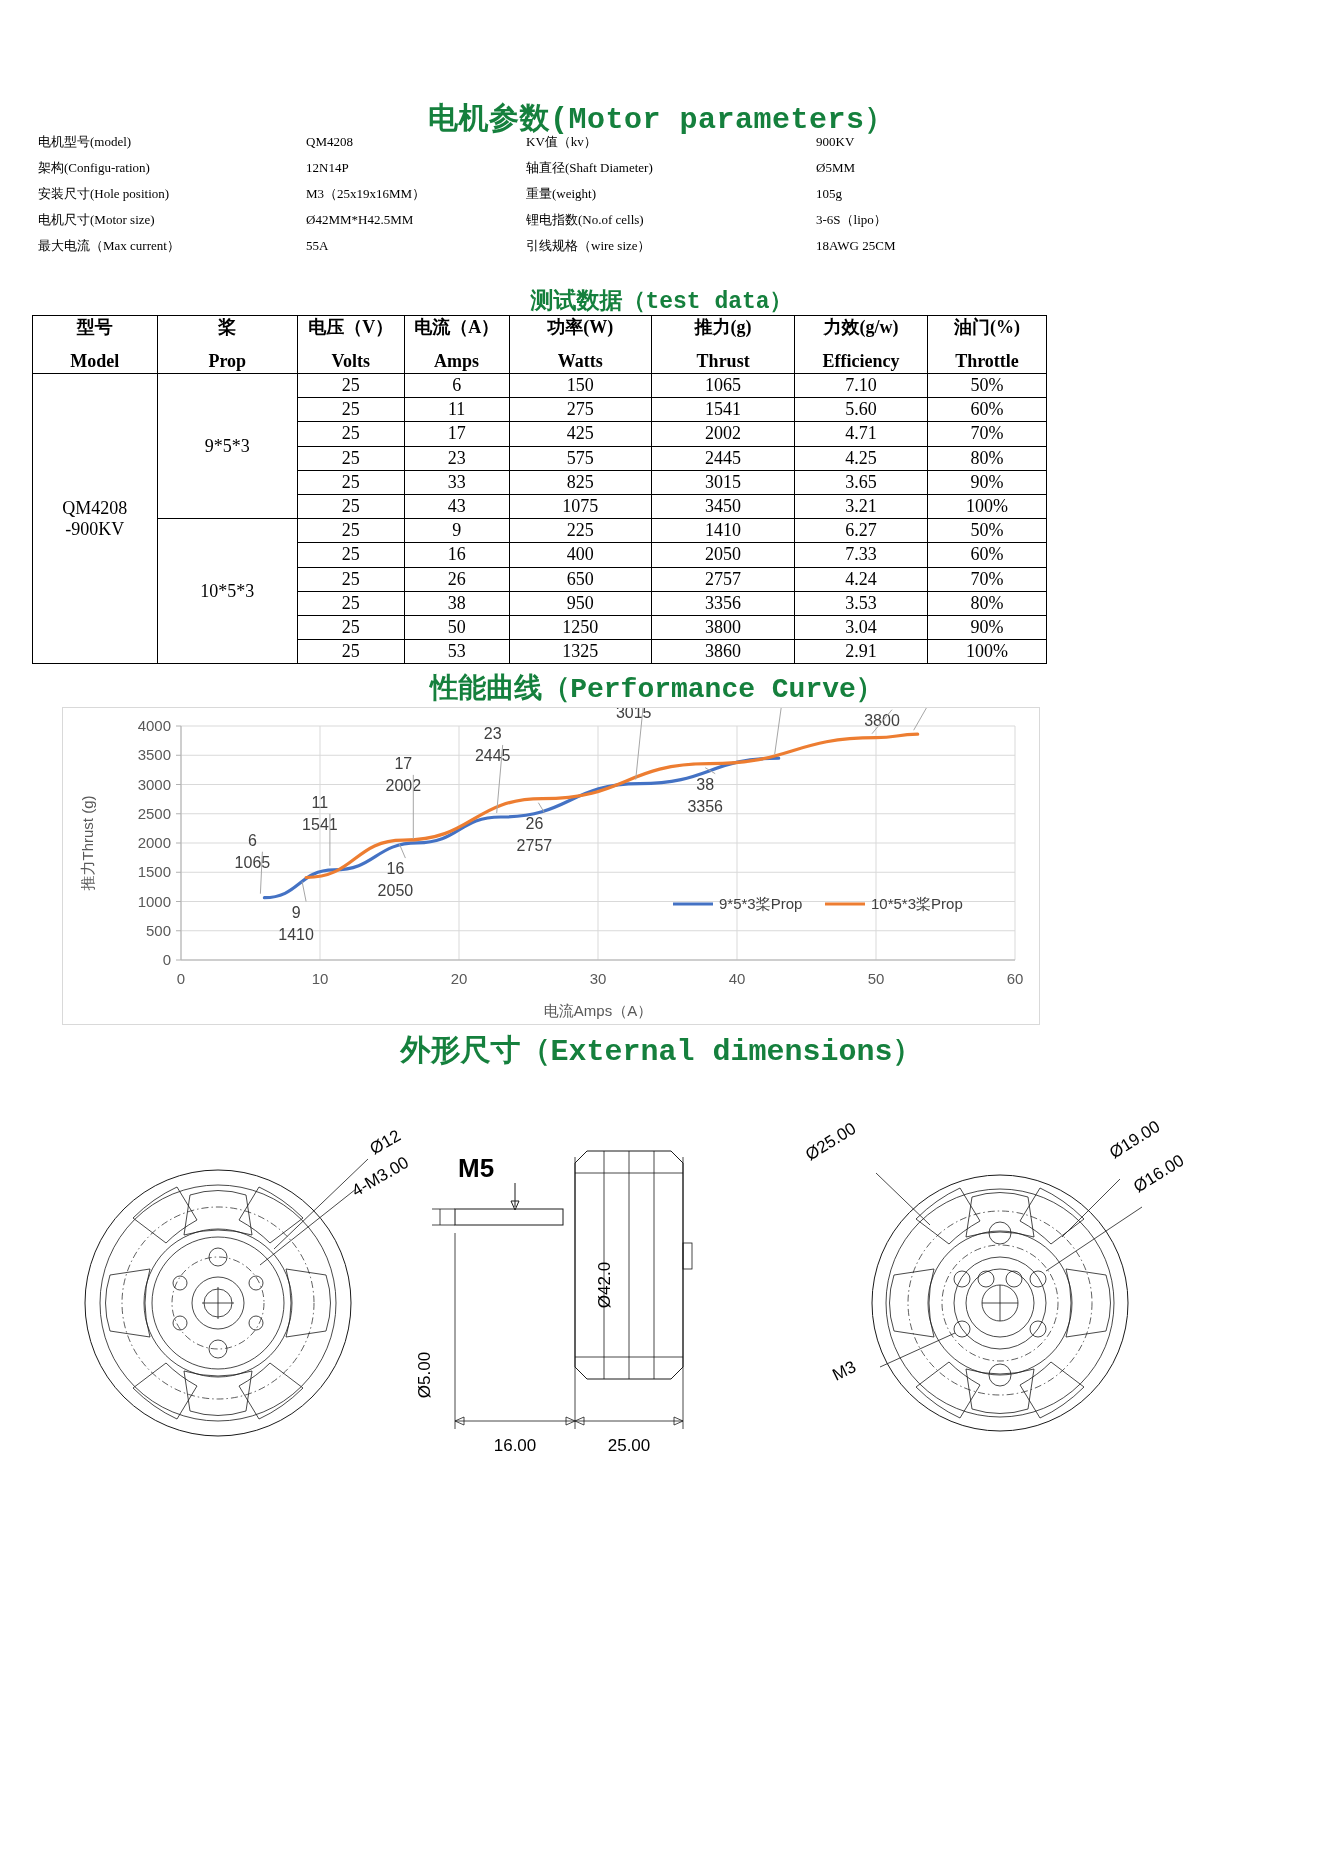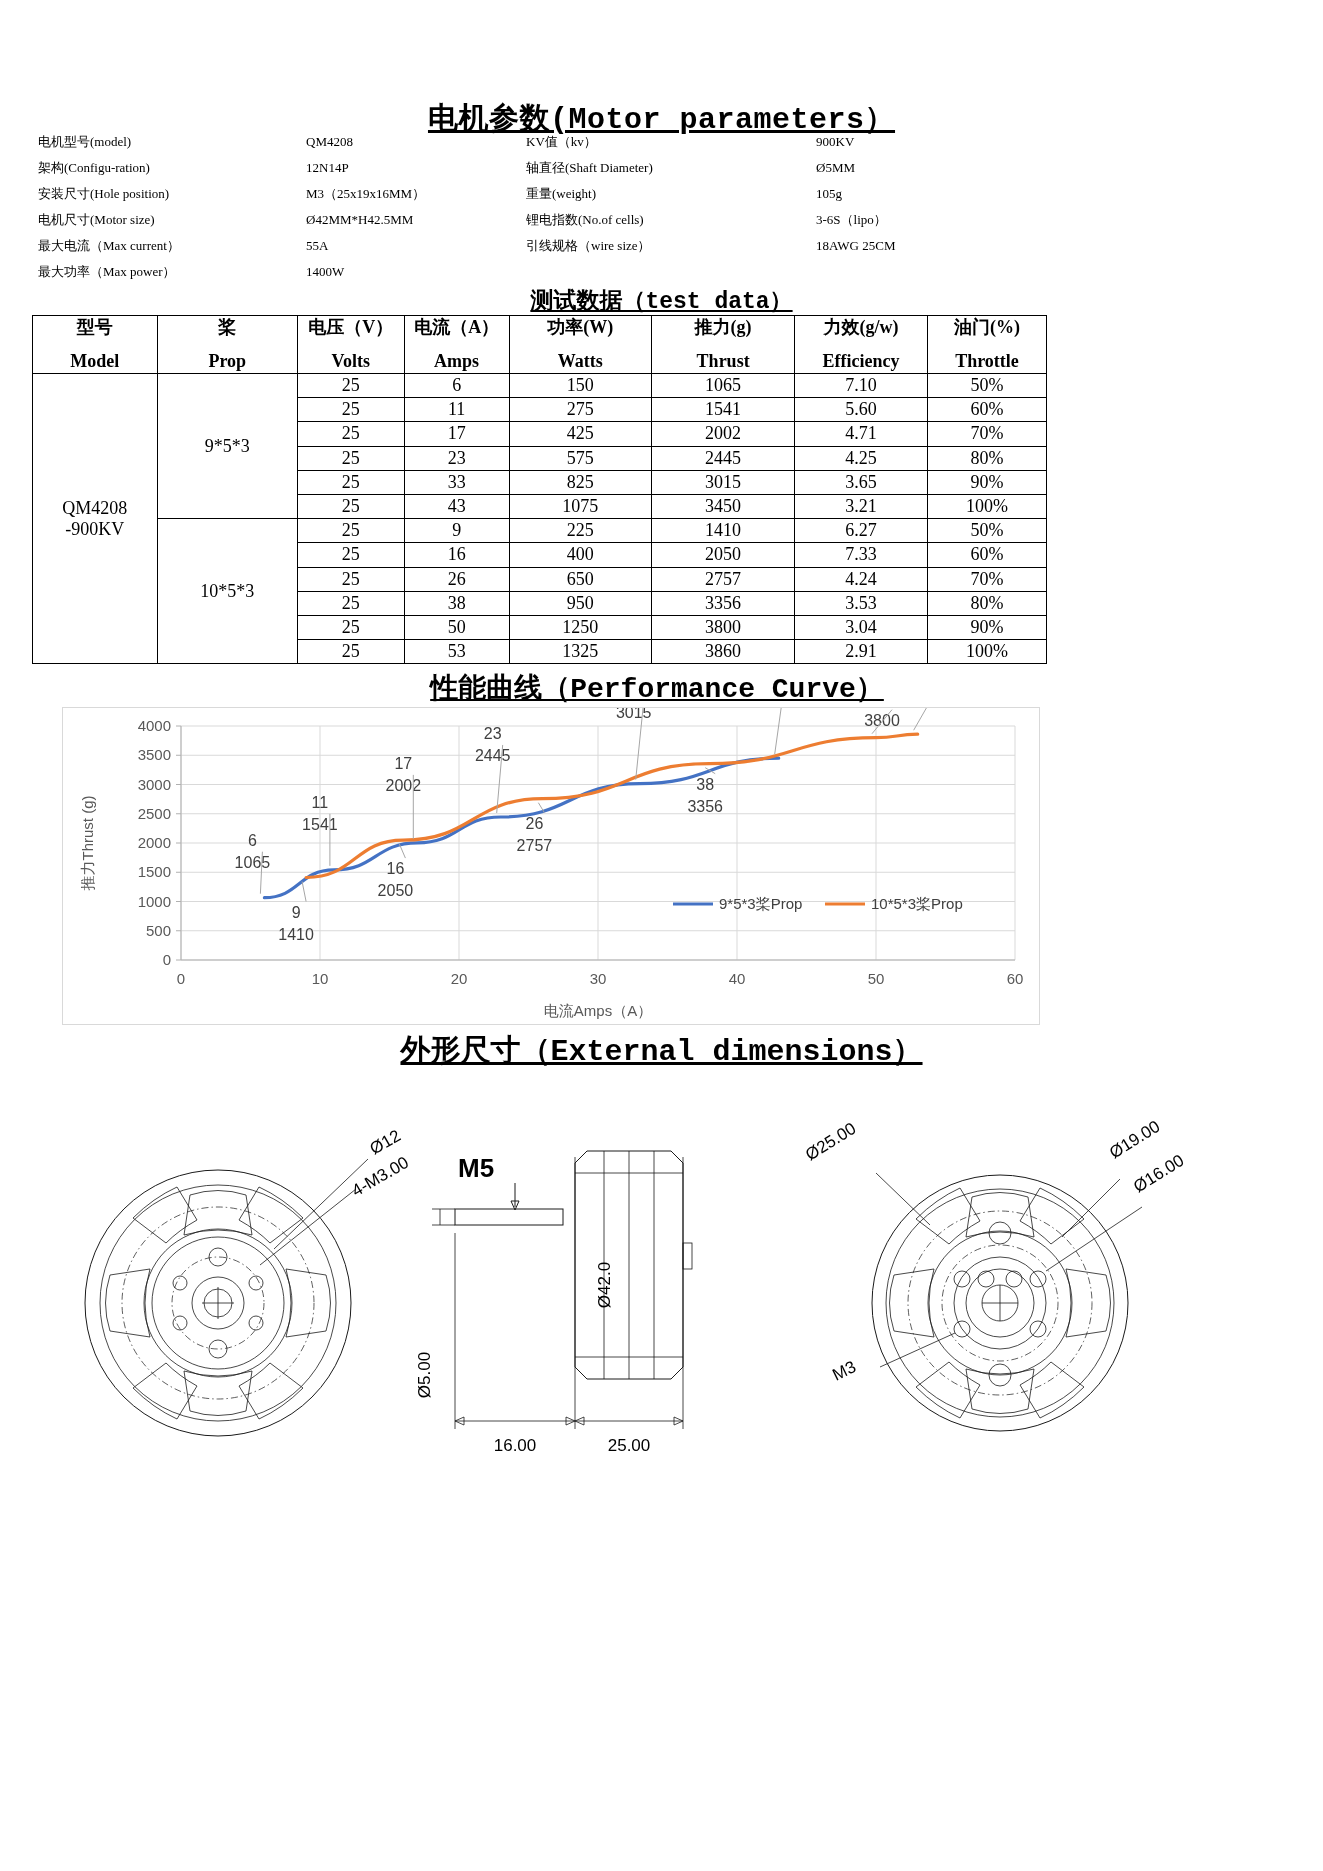--- a/index.html
+++ b/index.html
@@ -14,22 +14,21 @@
     font-family: "Liberation Serif", "DejaVu Serif", serif;
     color: #000;
     overflow: hidden;
   }
 
   
   .section-title {
     text-align: center;
     font-family: "Liberation Mono", "DejaVu Sans Mono", monospace;
     font-weight: bold;
-    color: #000000;
-    text-decoration: underline;
+    color: #15803d;
   }
   #motor-params-title {
     position: absolute;
     left: 0; right: 0;
     top: 98px;
     font-size: 30px;
     letter-spacing: 0.5px;
   }
   #test-data-title {
     position: absolute;
@@ -189,26 +188,20 @@
     <span class="param-label">电机尺寸(Motor size)</span>
     <span class="param-value">Ø42MM*H42.5MM</span>
     <span class="param-label2">锂电指数(No.of cells)</span>
     <span class="param-value2">3-6S（lipo）</span>
   </div>
   <div class="param-row">
     <span class="param-label">最大电流（Max current）</span>
     <span class="param-value">55A</span>
     <span class="param-label2">引线规格（wire size）</span>
     <span class="param-value2">18AWG 25CM</span>
-  </div>
-  <div class="param-row">
-    <span class="param-label">最大功率（Max power）</span>
-    <span class="param-value">1400W</span>
-    <span class="param-label2"></span>
-    <span class="param-value2"></span>
   </div>
 </div>
 
 <div class="section-title" id="test-data-title">测试数据（test data）</div>
 
 <table id="test-table">
   <thead>
     <tr>
       <th class="col-model">
         <span class="cn">型号</span>

